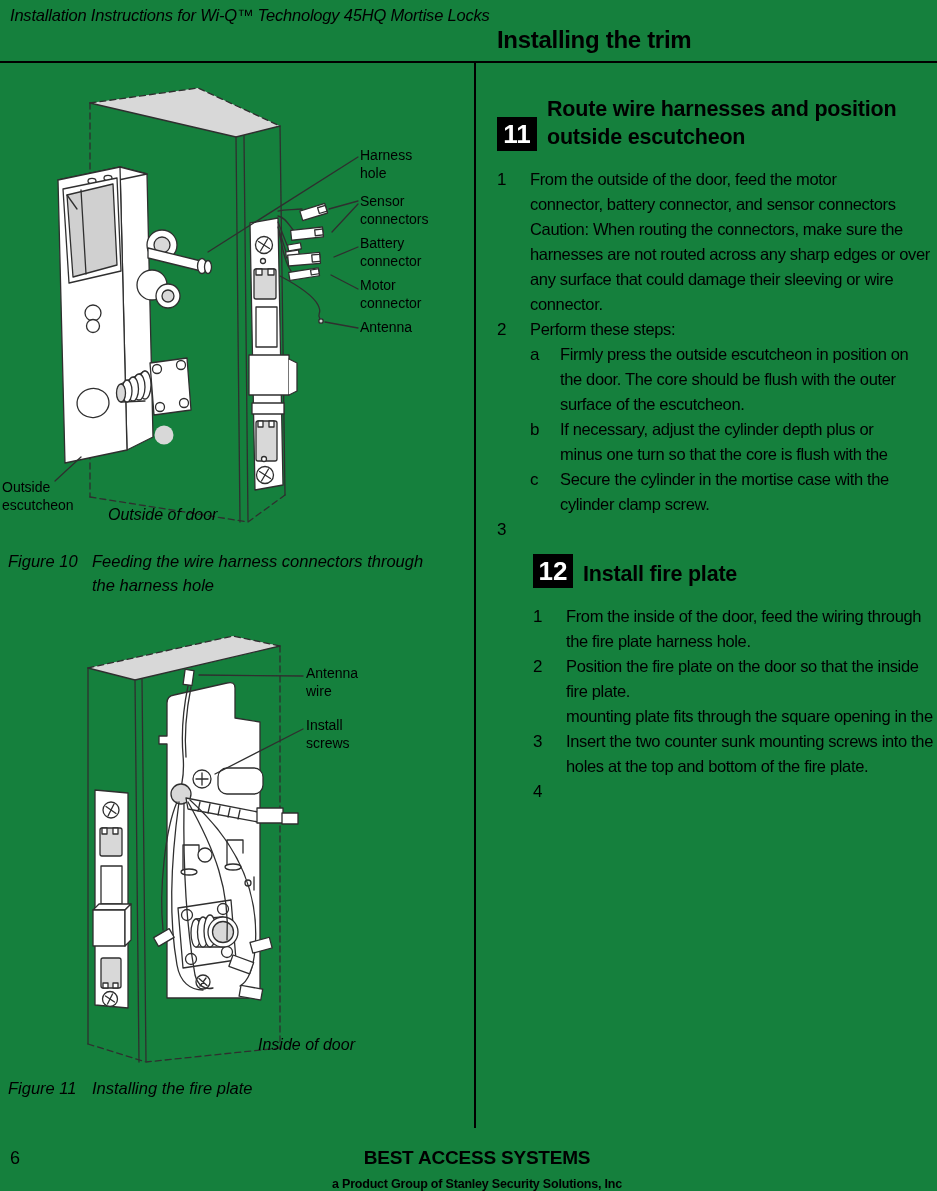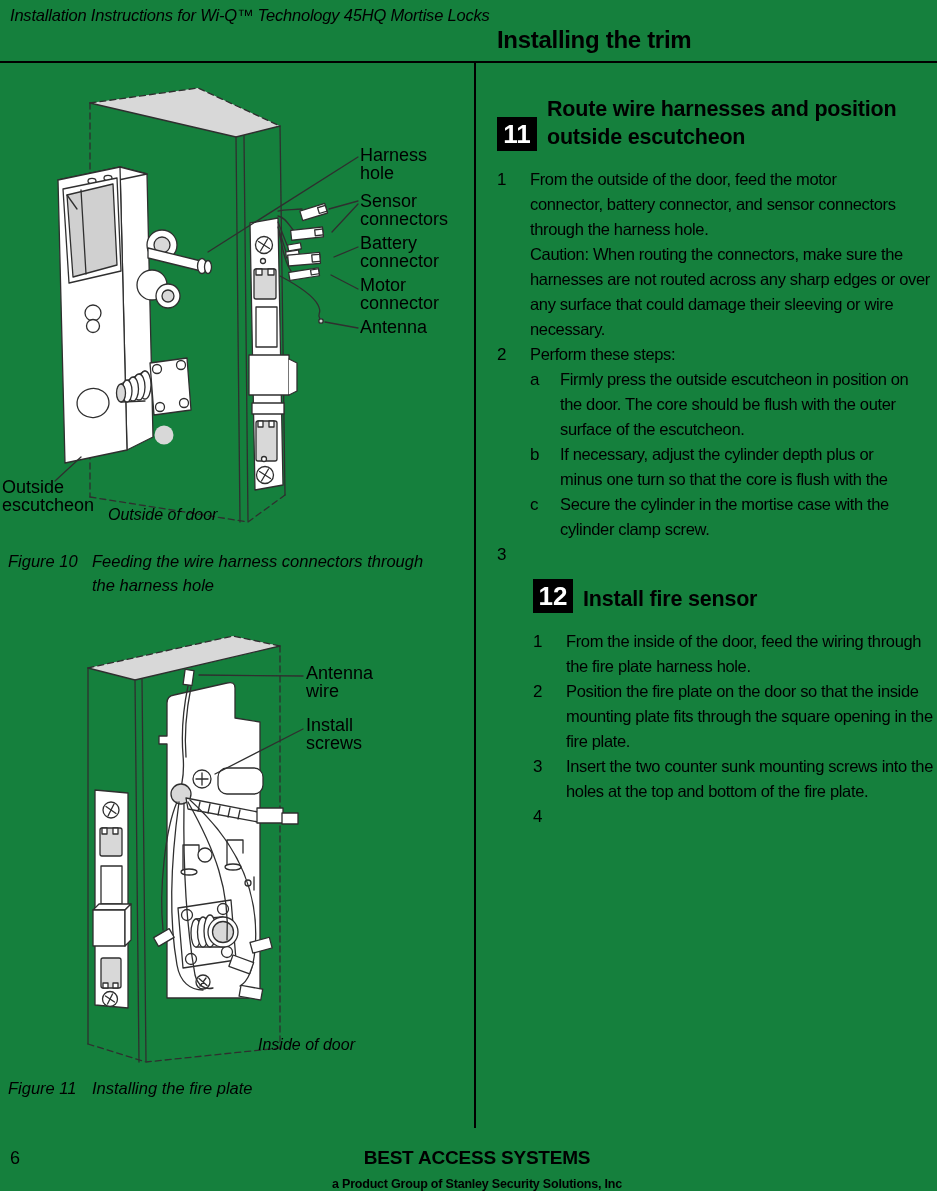--- a/index.html
+++ b/index.html
@@ -5,21 +5,21 @@
   html,body{margin:0;padding:0;background:#fff;}
   body{width:937px;height:1191px;overflow:hidden;font-family:"Liberation Sans",sans-serif;color:#000;}
   .page{position:absolute;left:0;top:0;width:937px;height:1191px;background:#15803d;}
 
   .doc-title{position:absolute;left:10px;top:6px;font-size:16.5px;font-style:italic;letter-spacing:-0.2px;white-space:nowrap;}
   .section-title{position:absolute;left:497px;top:26px;font-size:24px;font-weight:700;letter-spacing:-0.3px;white-space:nowrap;}
   .hrule{position:absolute;left:0;top:61px;width:937px;height:2px;background:#000;}
   .vrule{position:absolute;left:474px;top:62px;width:2px;height:1066px;background:#000;}
 
   .fig-svg{position:absolute;}
-  .fig-label{position:absolute;font-size:18px;line-height:18px;}
+  .fig-label{position:absolute;font-size:14px;line-height:18px;}
   .fig-label .ln{white-space:nowrap;}
   .fig-label.it{font-style:italic;font-size:16px;}
   .caption{position:absolute;font-style:italic;font-size:16.5px;line-height:24px;display:flex;}
   .caption .cap-num{width:84px;flex:none;}
   .caption .ln{white-space:nowrap;}
 
   .right-col{position:absolute;left:497px;top:96px;width:430px;}
   .step-head{display:flex;align-items:flex-end;margin-bottom:16px;}
   .badge{width:40px;height:34px;background:#000;color:#fff;font-weight:700;font-size:26px;text-align:center;line-height:34px;flex:none;}
   .step-title{margin:-1px 0 0 10px;font-size:21.5px;font-weight:700;line-height:28px;letter-spacing:-0.2px;}
@@ -313,25 +313,24 @@
           <div class="ln">Route wire harnesses and position</div>
           <div class="ln">outside escutcheon</div>
         </div>
       </div>
 
       <div class="item">
         <div class="marker">1</div>
         <div class="itext">
           <div class="ln">From the outside of the door, feed the motor</div>
           <div class="ln">connector, battery connector, and sensor connectors</div>
-          <div class="ln">through the harness hole.</div>
           <div class="ln">Caution:  When routing the connectors, make sure the</div>
           <div class="ln">harnesses are not routed across any sharp edges or over</div>
           <div class="ln">any surface that could damage their sleeving or wire</div>
-          <div class="ln">necessary.</div>
+          <div class="ln">connector.</div>
         </div>
       </div>
 
       <div class="item">
         <div class="marker">2</div>
         <div class="itext">
           <div class="ln">Perform these steps:</div>
         </div>
       </div>
 
@@ -362,38 +361,38 @@
 
       <div class="item">
         <div class="marker">3</div>
       </div>
     </section>
 
     <section class="step">
       <div class="step-head">
         <div class="badge">12</div>
         <div class="step-title">
-          <div class="ln">Install fire sensor</div>
+          <div class="ln">Install fire plate</div>
         </div>
       </div>
 
       <div class="item">
         <div class="marker">1</div>
         <div class="itext">
           <div class="ln">From the inside of the door, feed the wiring through</div>
           <div class="ln">the fire plate harness hole.</div>
         </div>
       </div>
 
       <div class="item">
         <div class="marker">2</div>
         <div class="itext">
           <div class="ln">Position the fire plate on the door so that the inside</div>
+          <div class="ln">fire plate.</div>
           <div class="ln">mounting plate fits through the square opening in the</div>
-          <div class="ln">fire plate.</div>
         </div>
       </div>
 
       <div class="item">
         <div class="marker">3</div>
         <div class="itext">
           <div class="ln">Insert the two counter sunk mounting screws into the</div>
           <div class="ln">holes at the top and bottom of the fire plate.</div>
         </div>
       </div>

